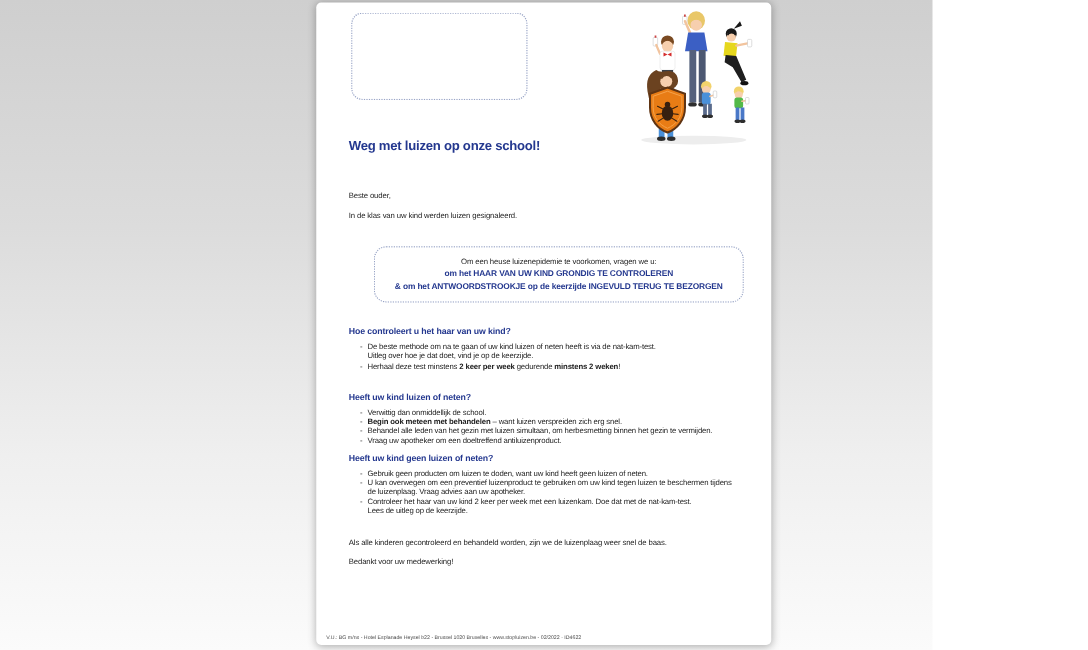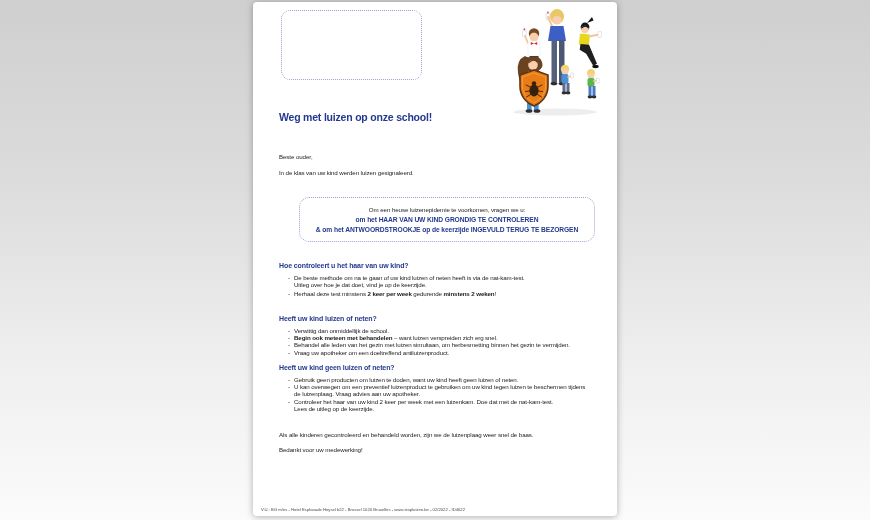--- a/index.html
+++ b/index.html
@@ -1,17 +1,17 @@
 <!DOCTYPE html>
 <html><head>
 <meta charset="utf-8">
 <style>
   html,body{margin:0;padding:0;width:870px;height:520px;overflow:hidden;
     font-family:"Liberation Sans",sans-serif;}
-  .stage{position:relative;width:870px;height:520px;
+  .stage{position:relative;width:746px;height:520px;
     background:linear-gradient(180deg,#cfcfcf 0%,#dcdcdc 35%,#efefef 70%,#fbfbfb 100%);}
   .page{position:absolute;left:253px;top:2px;width:364px;height:514px;background:#ffffff;
     border-radius:4px;box-shadow:0 1px 7px rgba(0,0,0,.30);}
   .address-box{position:absolute;left:28px;top:8px;width:139px;height:68px;
     border:1px dotted #98a4c6;border-radius:9px;background:#fff;}
   .illus{position:absolute;left:250px;top:4px;width:108px;height:112px;}
   .title{position:absolute;left:26px;top:109px;margin:0;font-size:10.5px;font-weight:bold;
     letter-spacing:-0.2px;color:#24388f;}
   .bodytext{position:absolute;margin:0;font-size:6.2px;letter-spacing:-0.1px;color:#1c1c1c;line-height:7.4px;}
   .p-salutation{left:26px;top:151px;}

